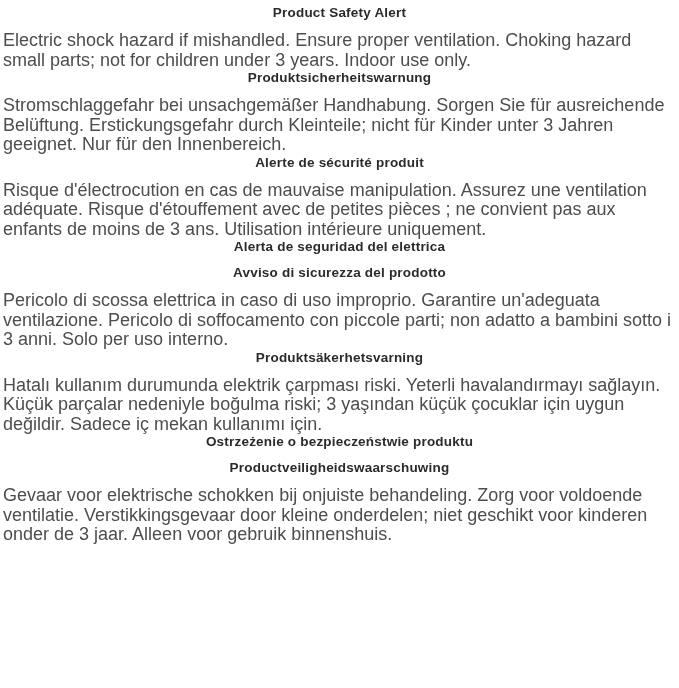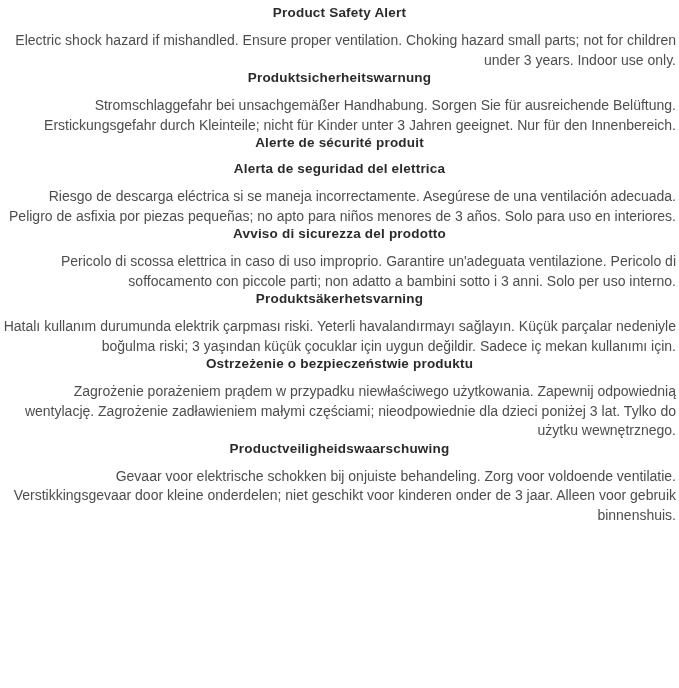--- a/index.html
+++ b/index.html
@@ -20,24 +20,24 @@
     font-size: 13.5px;
     font-weight: bold;
     color: #2b2b2b;
     text-align: center;
     letter-spacing: 0.2px;
     line-height: 16px;
     margin-bottom: 10px;
   }
   .section:first-child .section-heading { margin-top: 3px; }
   .section-body {
-    font-size: 14px;
+    font-size: 18px;
     font-weight: normal;
     color: #4d4d4d;
-    text-align: right;
+    text-align: left;
     line-height: 19.5px;
     margin: 0 auto;
     max-width: 673px;
   }
 </style>
 </head>
 <body>
 
 <div class="page">
 
@@ -46,43 +46,42 @@
     <div class="section-body">Electric shock hazard if mishandled. Ensure proper ventilation. Choking hazard small parts; not for children under 3 years. Indoor use only.</div>
   </div>
 
   <div class="section">
     <div class="section-heading">Produktsicherheitswarnung</div>
     <div class="section-body">Stromschlaggefahr bei unsachgemäßer Handhabung. Sorgen Sie für ausreichende Belüftung. Erstickungsgefahr durch Kleinteile; nicht für Kinder unter 3 Jahren geeignet. Nur für den Innenbereich.</div>
   </div>
 
   <div class="section">
     <div class="section-heading">Alerte de sécurité produit</div>
+    <div class="section-body">Risque d'électrocution en cas de mauvaise manipulation. Assurez une ventilation adéquate. Risque d'étouffement avec de petites pièces ; ne convient pas aux enfants de moins de 3 ans. Utilisation intérieure uniquement.</div>
   </div>
 
   <div class="section">
     <div class="section-heading">Alerta de seguridad del elettrica</div>
-    <div class="section-body">Riesgo de descarga eléctrica si se maneja incorrectamente. Asegúrese de una ventilación adecuada. Peligro de asfixia por piezas pequeñas; no apto para niños menores de 3 años. Solo para uso en interiores.</div>
   </div>
 
   <div class="section">
     <div class="section-heading">Avviso di sicurezza del prodotto</div>
     <div class="section-body">Pericolo di scossa elettrica in caso di uso improprio. Garantire un'adeguata ventilazione. Pericolo di soffocamento con piccole parti; non adatto a bambini sotto i 3 anni. Solo per uso interno.</div>
   </div>
 
   <div class="section">
     <div class="section-heading">Produktsäkerhetsvarning</div>
   </div>
 
   <div class="section">
     <div class="section-body">Hatalı kullanım durumunda elektrik çarpması riski. Yeterli havalandırmayı sağlayın. Küçük parçalar nedeniyle boğulma riski; 3 yaşından küçük çocuklar için uygun değildir. Sadece iç mekan kullanımı için.</div>
   </div>
 
   <div class="section">
     <div class="section-heading">Ostrzeżenie o bezpieczeństwie produktu</div>
-    <div class="section-body">Zagrożenie porażeniem prądem w przypadku niewłaściwego użytkowania. Zapewnij odpowiednią wentylację. Zagrożenie zadławieniem małymi częściami; nieodpowiednie dla dzieci poniżej 3 lat. Tylko do użytku wewnętrznego.</div>
   </div>
 
   <div class="section">
     <div class="section-heading">Productveiligheidswaarschuwing</div>
     <div class="section-body">Gevaar voor elektrische schokken bij onjuiste behandeling. Zorg voor voldoende ventilatie. Verstikkingsgevaar door kleine onderdelen; niet geschikt voor kinderen onder de 3 jaar. Alleen voor gebruik binnenshuis.</div>
   </div>
 
 </div>
 
 </body></html>

